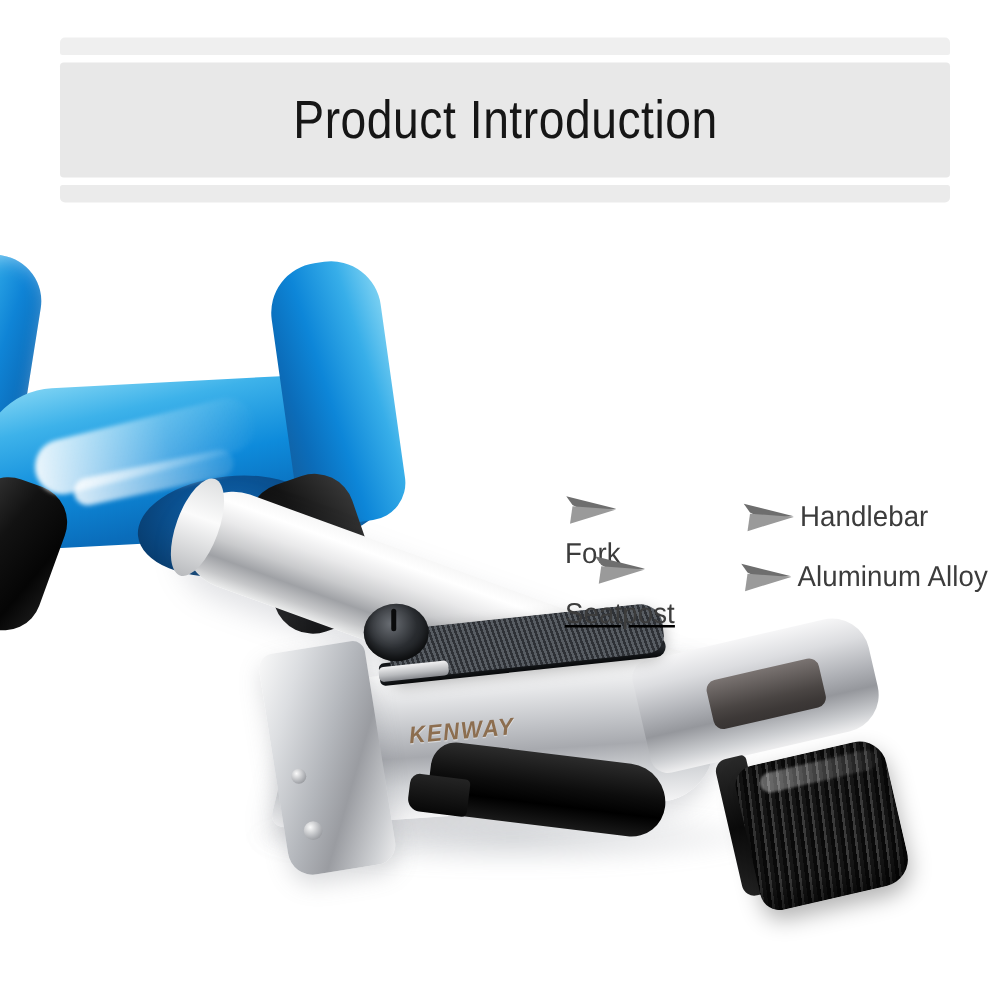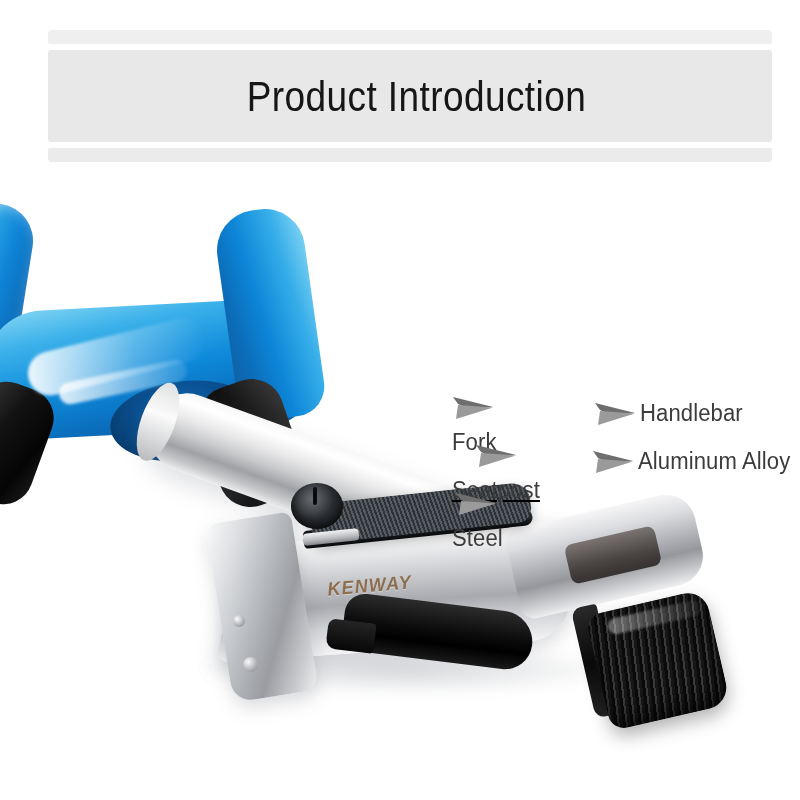--- a/index.html
+++ b/index.html
@@ -17,21 +17,20 @@
     height: 800px;
     background: #ffffff;
     overflow: hidden;
   }
 
   
   .header-band {
     position: absolute;
     left: 48px;
     width: 712px;
-    padding-left: 12px;
   }
   .band-thin-top {
     top: 30px;
     height: 14px;
     background: #efefef;
     border-radius: 4px 4px 2px 2px;
   }
   .band-main {
     top: 50px;
     height: 92px;
@@ -512,25 +511,18 @@
         <div class="feature-item col-right r2">
           <svg class="arrow-icon" viewBox="0 0 42 26">
             <polygon points="1,2 41,12 16,14 6,9" fill="#6e6e6e"></polygon>
             <polygon points="6,10 41,12.5 4,24" fill="#9a9a9a"></polygon>
           </svg>
           <span class="feature-label">Aluminum Alloy</span>
         </div>
       </div>
 
       <div class="feature-row">
-        <div class="feature-item col-left">
-          <svg class="arrow-icon" viewBox="0 0 42 26">
-            <polygon points="1,2 41,12 16,14 6,9" fill="#6e6e6e"></polygon>
-            <polygon points="6,10 41,12.5 4,24" fill="#9a9a9a"></polygon>
-          </svg>
-          <span class="feature-label">Steel</span>
-        </div>
       </div>
 
     </div>
 
   </div>
 </div>
 
 </body></html>

